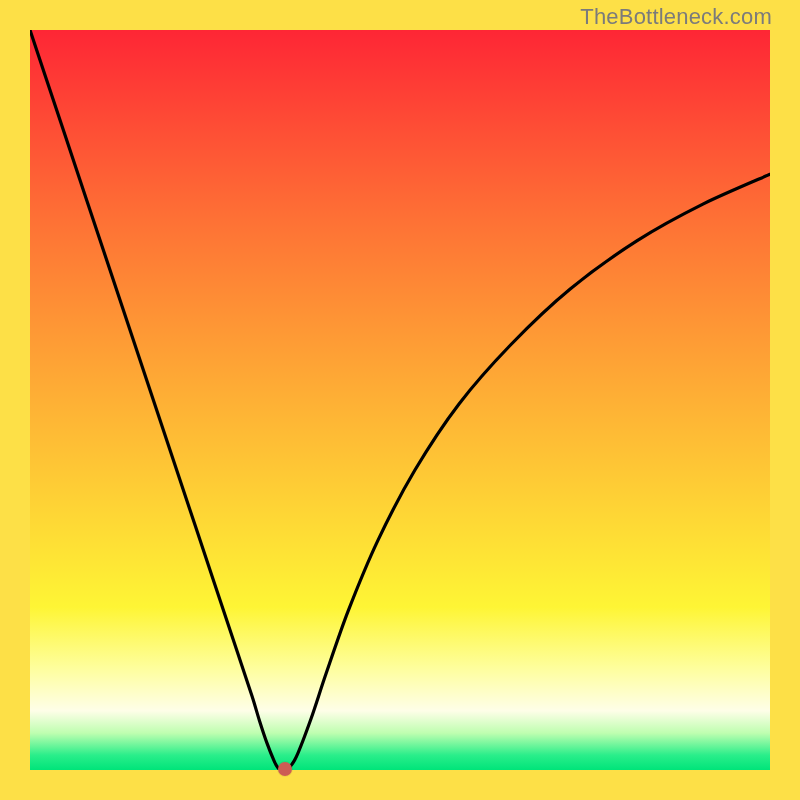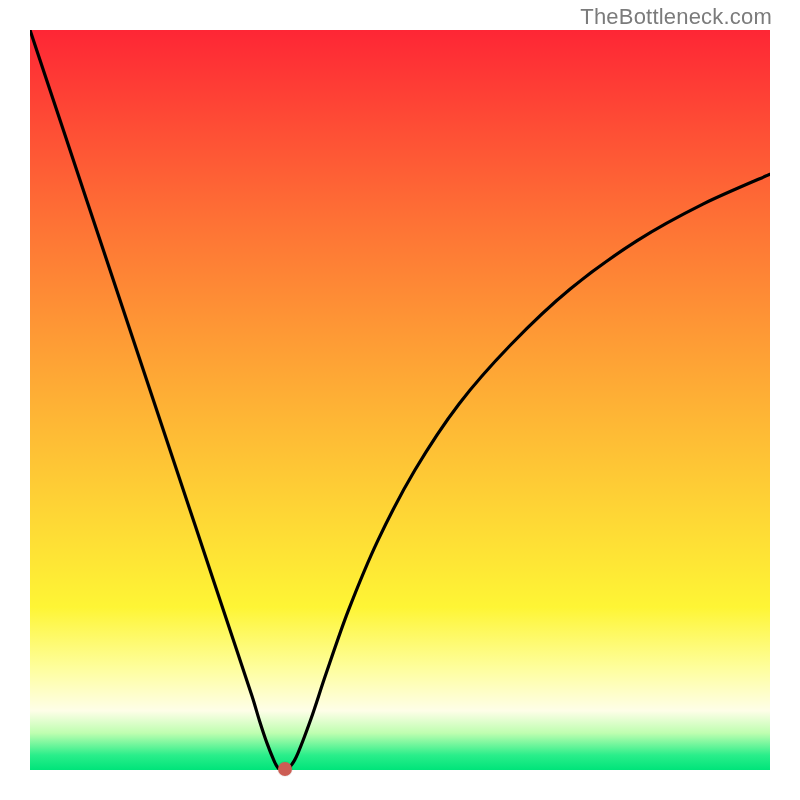--- a/index.html
+++ b/index.html
@@ -7,21 +7,21 @@
     padding: 0;
     width: 800px;
     height: 800px;
     background: #000000;
     overflow: hidden;
   }
   .frame {
     position: relative;
     width: 800px;
     height: 800px;
-    background: #ffffff;
+    background: #fde047;
   }
   .plot-area {
     position: absolute;
     left: 30px;
     top: 30px;
     width: 740px;
     height: 740px;
     background: linear-gradient(to bottom,
       #FE2635 0%,
       #FE4D35 13%,

